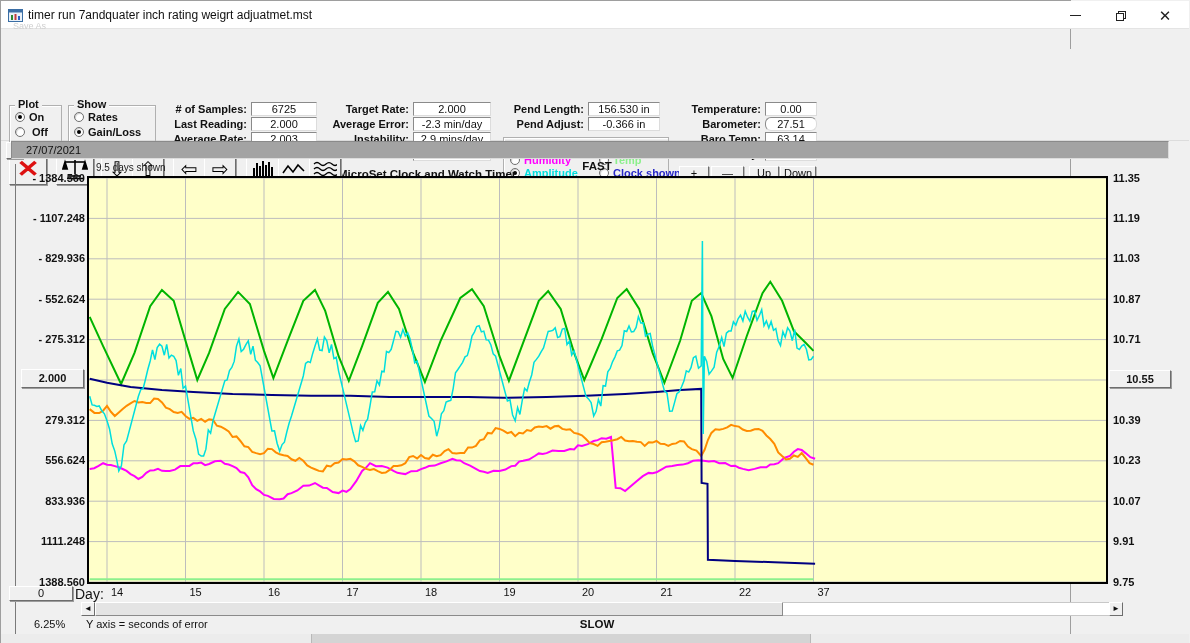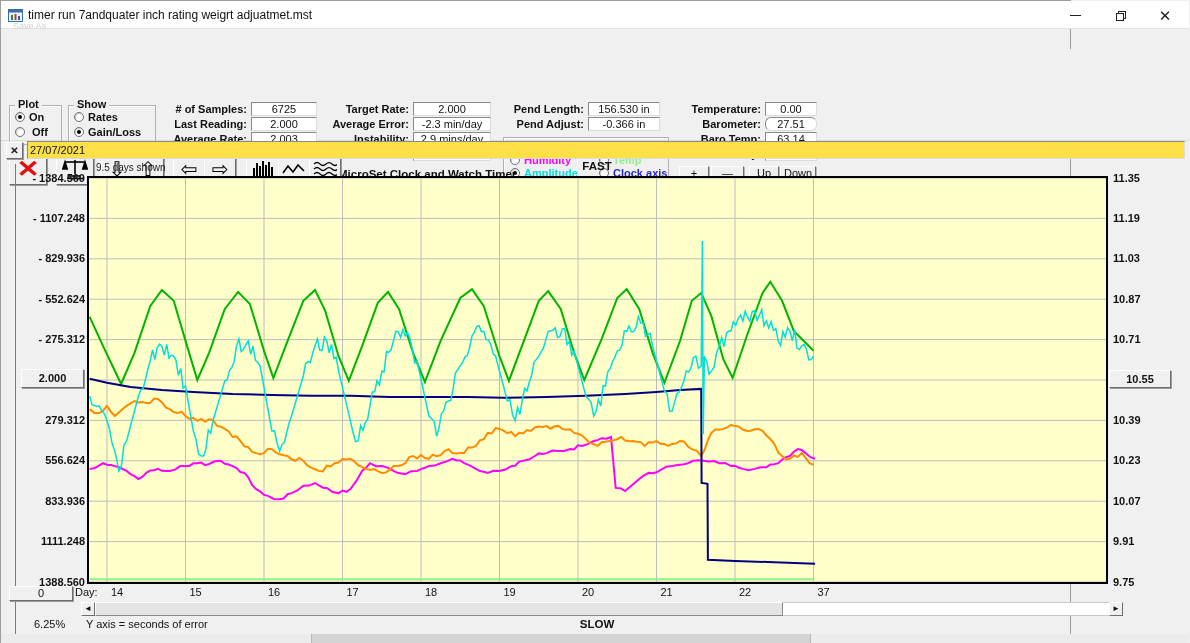--- a/index.html
+++ b/index.html
@@ -36,35 +36,35 @@
   .mini-btn { position:absolute; height:15px; background:#f0f0f0; border:1px solid; border-color:#fff #6d6d6d #6d6d6d #fff; box-shadow:1px 1px 0 #b8b8b8; font-size:11px; text-align:center; line-height:13px; color:#111; }
 
   
   .toolbtn { position:absolute; top:103px; height:33px; background:#f0f0f0; border:1px solid; border-color:#ffffff #6d6d6d #6d6d6d #ffffff; box-shadow:1px 1px 0 #9c9c9c; display:flex; align-items:center; justify-content:center; }
   .toolbtn svg { display:block; }
   .arrow-glyph { font-size:20px; line-height:20px; color:#000; font-family:"DejaVu Sans", sans-serif; }
   .xred { color:#dd1111; font-size:24px; line-height:24px; font-weight:bold; transform:scale(1.15,1.0); }
 
   
   #date-close { position:absolute; left:5px; top:141px; width:17px; height:17px; background:#f0f0f0; border:1px solid; border-color:#fff #6d6d6d #6d6d6d #fff; box-shadow:1px 1px 0 #9c9c9c; font-size:10px; font-weight:bold; text-align:center; line-height:15px; color:#111; }
-  #date-field { position:absolute; left:26px; top:140px; width:1158px; height:18px; background:#fde047; border:1px solid #8a8a8a; border-right-color:#dcdcdc; border-bottom-color:#dcdcdc; font-size:11px; color:#111; line-height:17px; padding-left:2px; }
+  #date-field { position:absolute; left:10px; top:140px; width:1158px; height:18px; background:#a3a3a3; border:1px solid #8a8a8a; border-right-color:#dcdcdc; border-bottom-color:#dcdcdc; font-size:11px; color:#111; line-height:17px; padding-left:14px; }
 
   
   #chart-left-groove { position:absolute; left:14px; top:163px; width:1px; height:477px; background:#7a7a7a; }
   #plot-frame { position:absolute; left:86px; top:175px; width:1021px; height:408px; border:2px solid #000; background:#ffffc9; }
   #days-shown { position:absolute; left:95px; top:161px; font-size:10px; color:#222; }
   #fast-label { position:absolute; left:496px; top:159px; width:200px; text-align:center; font-size:11.5px; font-weight:bold; color:#111; }
   #slow-label { position:absolute; left:496px; top:617px; width:200px; text-align:center; font-size:11.5px; font-weight:bold; color:#111; }
   .tickL { position:absolute; left:15px; width:69px; text-align:right; font-size:11px; font-weight:bold; color:#111; white-space:pre; }
   .tickR { position:absolute; left:1112px; width:69px; text-align:left; font-size:11px; font-weight:bold; color:#111; }
   .axis-btn { position:absolute; background:#f0f0f0; border:1px solid; border-color:#fff #6d6d6d #6d6d6d #fff; box-shadow:1px 1px 0 #9c9c9c; font-size:11px; font-weight:bold; text-align:center; color:#111; }
   #btn-center-left { left:20px; top:368px; width:63px; height:19px; line-height:17px; }
   #btn-center-right { left:1108px; top:369px; width:62px; height:18px; line-height:16px; }
   #btn-zero { left:8px; top:585px; width:64px; height:15px; line-height:13px; font-weight:normal; }
-  #day-prefix { position:absolute; left:74px; top:585px; font-size:11px; color:#111; }
+  #day-prefix { position:absolute; left:74px; top:585px; font-size:14px; color:#111; }
   .day-num { position:absolute; top:585px; font-size:11px; color:#111; }
 
   
   #hscroll { position:absolute; left:80px; top:601px; width:1042px; height:14px; background:#fff; border:1px solid #c8c8c8; }
   .scroll-arrow { position:absolute; top:601px; width:14px; height:14px; background:#f0f0f0; border:1px solid; border-color:#fff #6d6d6d #6d6d6d #fff; font-size:8px; text-align:center; line-height:12px; color:#111; }
   #scroll-left { left:80px; } #scroll-right { left:1108px; }
   #scroll-thumb { position:absolute; left:94px; top:601px; width:688px; height:14px; background:#e4e4e4; border:1px solid; border-color:#fff #8a8a8a #8a8a8a #fff; }
 
   
   #zoom-pct { position:absolute; left:33px; top:617px; font-size:11px; color:#111; }
@@ -173,21 +173,21 @@
         <div class="radio-row" style="left: 95px; top: 16px;">
           <span class="radio-circle"></span>
           <span style="color: rgb(140, 240, 140);">Temp</span>
         </div>
         <div class="radio-row" style="left: 6px; top: 29px;">
           <span class="radio-circle sel"></span>
           <span style="color: rgb(0, 222, 222);">Amplitude</span>
         </div>
         <div class="radio-row" style="left: 95px; top: 29px;">
           <span class="radio-circle"></span>
-          <span style="color: rgb(40, 40, 200);">Clock axis</span>
+          <span style="color: rgb(40, 40, 200);">Clock shown</span>
         </div>
       </div>
     <div id="adjust-btns">
         <div class="mini-btn" style="left: 678px; top: 117px; width: 30px;">+</div>
         <div class="mini-btn" style="left: 710px; top: 117px; width: 33px;">—</div>
         <div class="mini-btn" style="left: 748px; top: 117px; width: 30px;">Up</div>
         <div class="mini-btn" style="left: 779px; top: 117px; width: 36px;">Down</div>
       </div>
     <span id="microset-label">MicroSet Clock and Watch Timer</span>
     <div id="toolbar">

